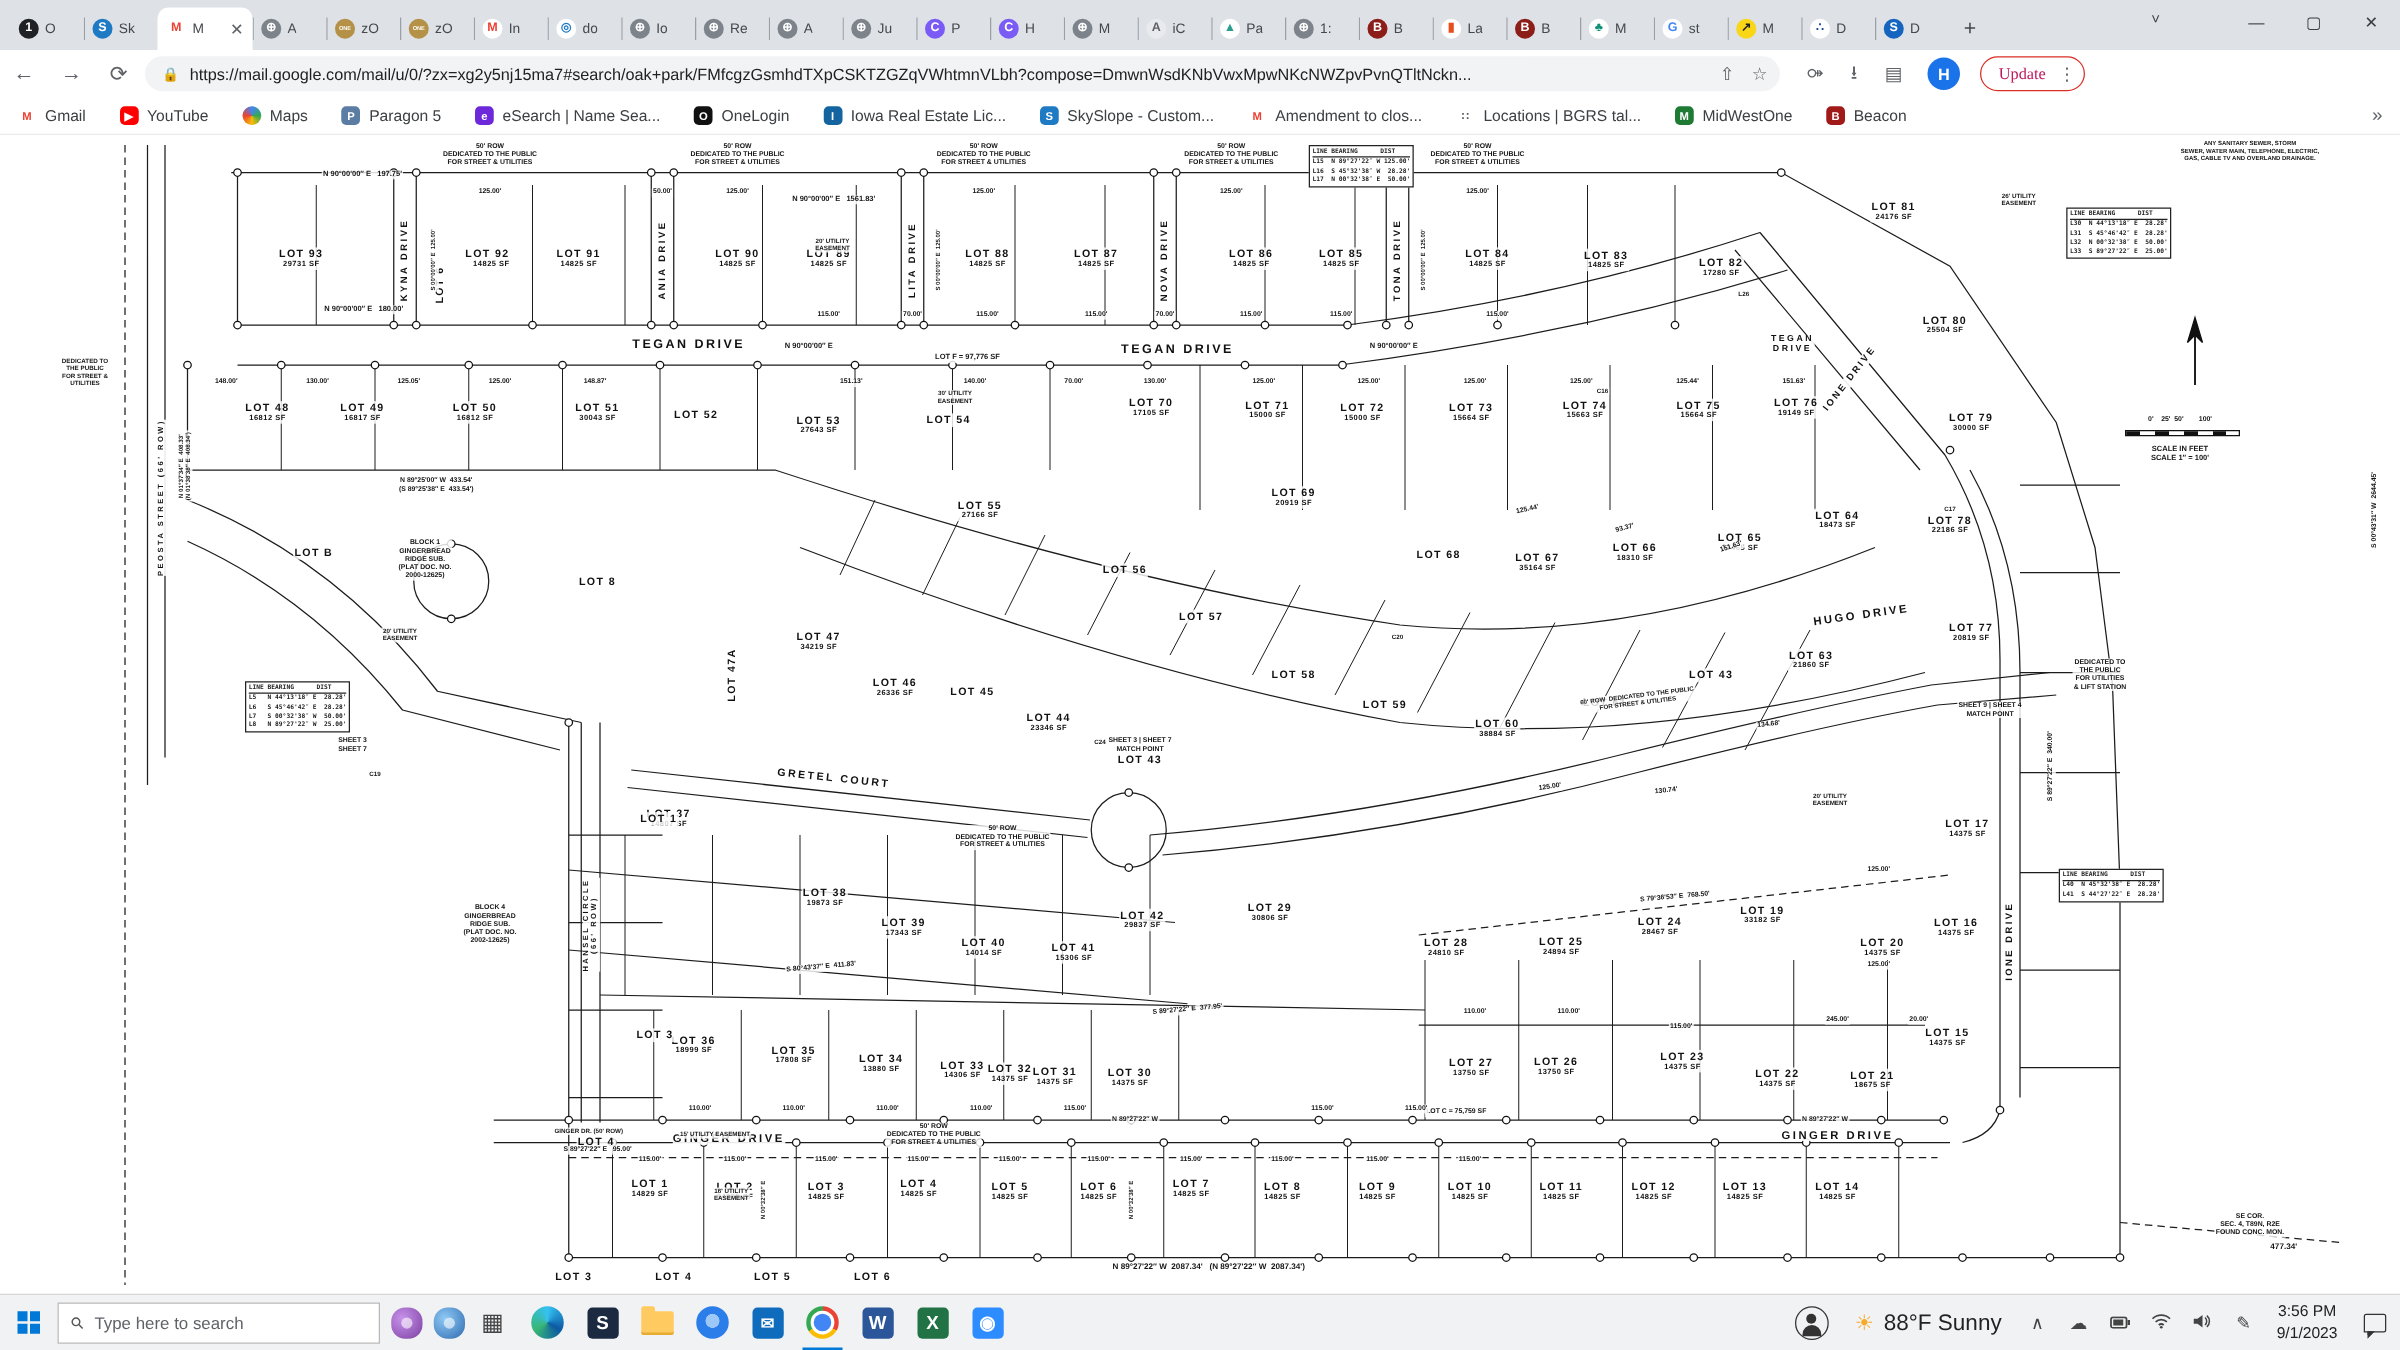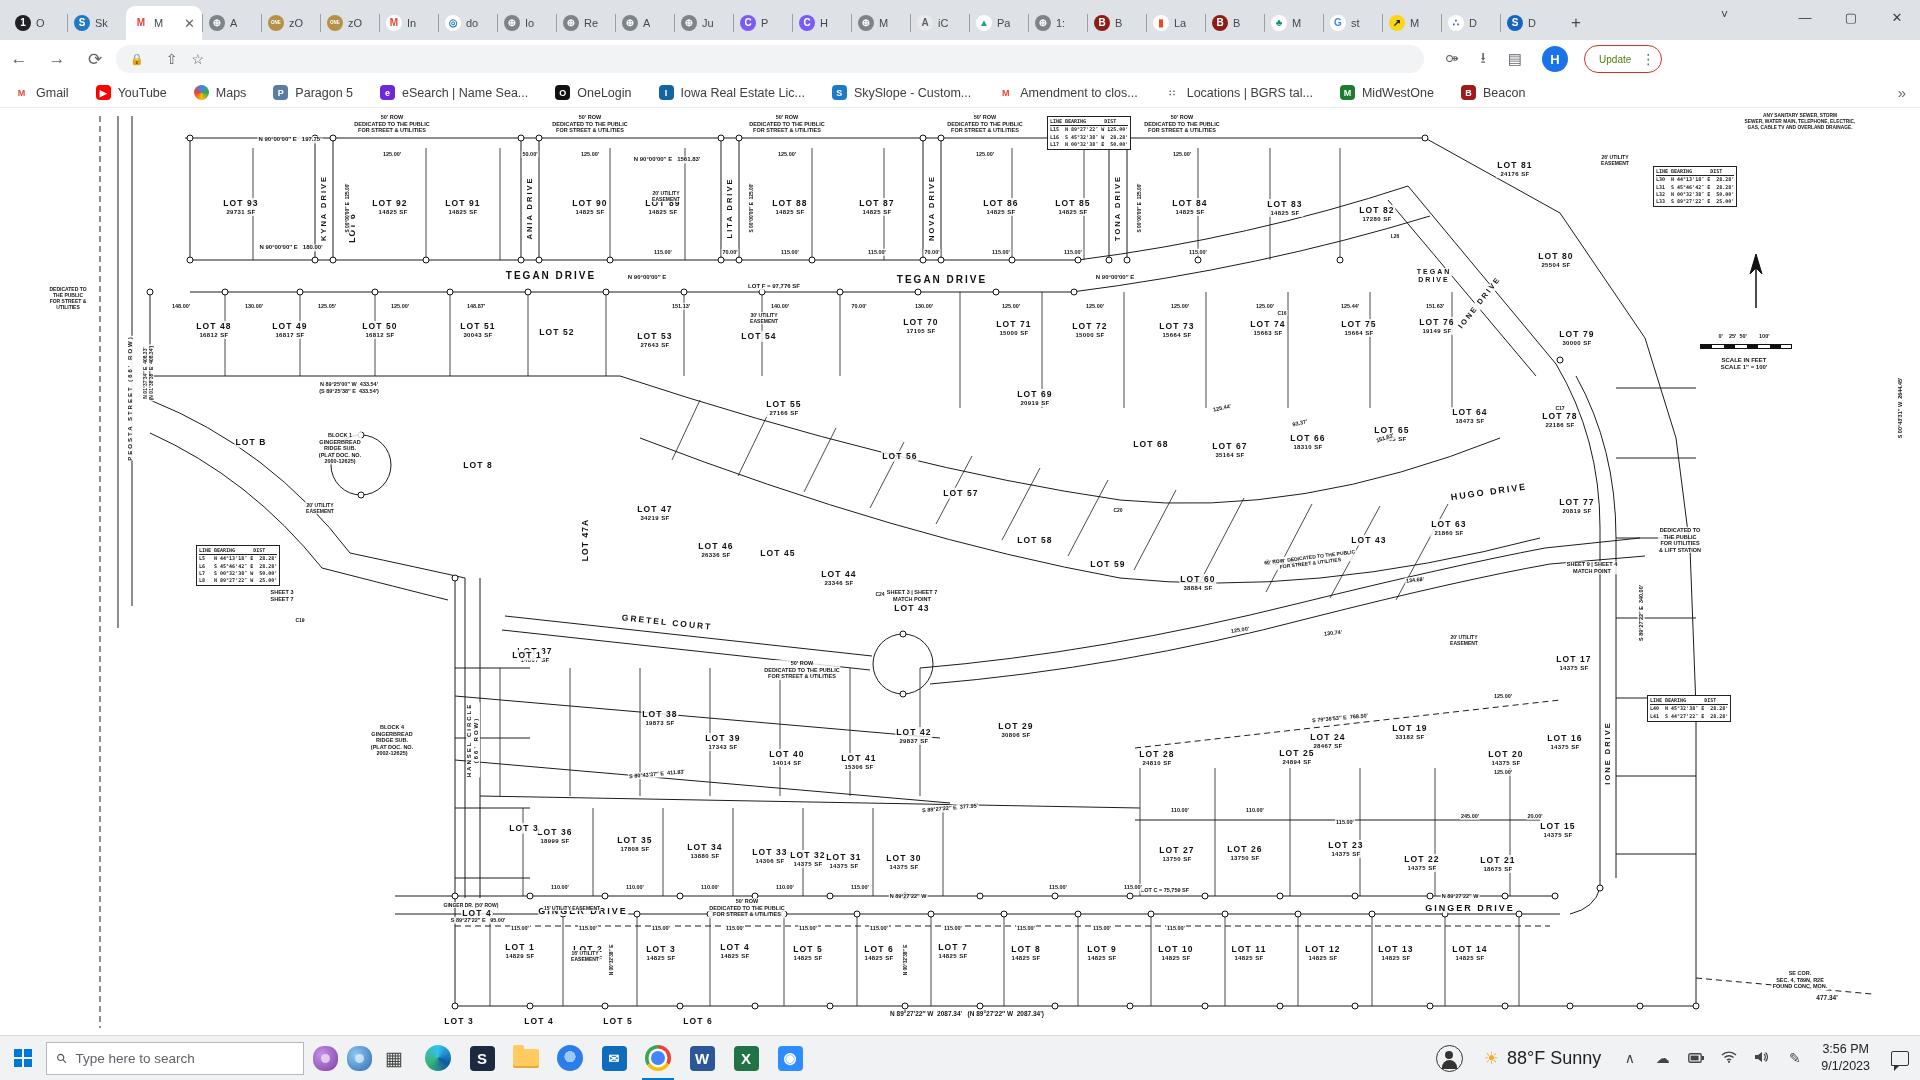--- a/index.html
+++ b/index.html
@@ -31,21 +31,21 @@
   .omni{position:relative;height:28px;flex:none;width:1308px;background:#f1f3f4;border-radius:14px;
         display:flex;align-items:center;padding:0 10px;margin-left:2px;}
   .omni .lock{font-size:11px;color:#5f6368;margin:0 8px 0 4px;}
   .omni .url{font-size:13px;color:#202124;white-space:nowrap;overflow:hidden;flex:1;}
   .omni .oic{color:#5f6368;font-size:14px;margin-left:14px;flex:none;}
   .tbic{color:#5f6368;font-size:15px;margin-left:22px;flex:none;}
   .avatar{width:26px;height:26px;border-radius:50%;background:#1a73e8;color:#fff;font-size:13px;
           font-weight:bold;display:flex;align-items:center;justify-content:center;margin-left:20px;flex:none;}
   .updatepill{height:28px;border:1.5px solid #d93025;border-radius:15px;display:flex;align-items:center;
               padding:0 6px 0 14px;margin-left:16px;flex:none;}
-  .updatepill .utxt{color:#4d7c0f;font-size:10px;}
+  .updatepill .utxt{color:#be185d;font-size:13px;font-family:Liberation Serif, serif;}
   .updatepill .kebab{color:#5f6368;font-size:14px;margin-left:10px;letter-spacing:0;}
   
   .bookbar{position:absolute;left:0;top:78px;width:1920px;height:30px;background:#fff;
            border-bottom:1px solid #ececec;display:flex;align-items:center;padding-left:14px;}
   .bm{display:flex;align-items:center;gap:7px;margin-right:27px;flex:none;}
   .bm .bfav{width:15px;height:15px;border-radius:4px;display:flex;align-items:center;justify-content:center;
             font-size:9px;font-weight:bold;}
   .bm .btxt{font-size:12.5px;color:#3c4043;white-space:nowrap;}
   .bmore{margin-left:auto;margin-right:14px;color:#5f6368;font-size:15px;}
   
@@ -222,20 +222,21 @@
       <span>✕</span>
     </div>
   </div>
 
   <div class="toolbar">
     <div class="navic">←</div>
     <div class="navic">→</div>
     <div class="navic">⟳</div>
     <div class="omni">
       <span class="lock">🔒</span>
+      <span class="url">https://mail.google.com/mail/u/0/?zx=xg2y5nj15ma7#search/oak+park/FMfcgzGsmhdTXpCSKTZGZqVWhtmnVLbh?compose=DmwnWsdKNbVwxMpwNKcNWZpvPvnQTltNckn...</span>
       <span class="oic">⇧</span>
       <span class="oic">☆</span>
     </div>
     <div class="tbic">⚩</div>
     <div class="tbic">⭳</div>
     <div class="tbic">▤</div>
     <div class="avatar">H</div>
     <div class="updatepill">
       <span class="utxt">Update</span>
       <span class="kebab">⋮</span>
@@ -586,21 +587,21 @@
       <div class="lot" style="font-size: 8.5px; left: 914px; top: 628px; transform: translate(-50%, -50%);">LOT 42<div class="sf">29837 SF</div></div>
       <div class="lot" style="font-size: 8.5px; left: 555px; top: 728px; transform: translate(-50%, -50%);">LOT 36<div class="sf">18999 SF</div></div>
       <div class="lot" style="font-size: 8.5px; left: 635px; top: 736px; transform: translate(-50%, -50%);">LOT 35<div class="sf">17808 SF</div></div>
       <div class="lot" style="font-size: 8.5px; left: 705px; top: 743px; transform: translate(-50%, -50%);">LOT 34<div class="sf">13880 SF</div></div>
       <div class="lot" style="font-size: 8.5px; left: 770px; top: 748px; transform: translate(-50%, -50%);">LOT 33<div class="sf">14306 SF</div></div>
       <div class="lot" style="font-size: 8.5px; left: 808px; top: 751px; transform: translate(-50%, -50%);">LOT 32<div class="sf">14375 SF</div></div>
       <div class="lot" style="font-size: 8.5px; left: 844px; top: 753px; transform: translate(-50%, -50%);">LOT 31<div class="sf">14375 SF</div></div>
       <div class="lot" style="font-size: 8.5px; left: 904px; top: 754px; transform: translate(-50%, -50%);">LOT 30<div class="sf">14375 SF</div></div>
       <div class="lot" style="font-size: 8.5px; left: 1016px; top: 622px; transform: translate(-50%, -50%);">LOT 29<div class="sf">30806 SF</div></div>
       <div class="lot" style="font-size: 8.5px; left: 1157px; top: 650px; transform: translate(-50%, -50%);">LOT 28<div class="sf">24810 SF</div></div>
-      <div class="lot" style="font-size: 8.5px; left: 1249px; top: 649px; transform: translate(-50%, -50%); margin-left: 48px;">LOT 25<div class="sf">24894 SF</div></div>
+      <div class="lot" style="font-size: 8.5px; left: 1249px; top: 649px; transform: translate(-50%, -50%);">LOT 25<div class="sf">24894 SF</div></div>
       <div class="lot" style="font-size: 8.5px; left: 1328px; top: 633px; transform: translate(-50%, -50%);">LOT 24<div class="sf">28467 SF</div></div>
       <div class="lot" style="font-size: 8.5px; left: 1410px; top: 624px; transform: translate(-50%, -50%);">LOT 19<div class="sf">33182 SF</div></div>
       <div class="lot" style="font-size: 8.5px; left: 1506px; top: 650px; transform: translate(-50%, -50%);">LOT 20<div class="sf">14375 SF</div></div>
       <div class="lot" style="font-size: 8.5px; left: 1177px; top: 746px; transform: translate(-50%, -50%);">LOT 27<div class="sf">13750 SF</div></div>
       <div class="lot" style="font-size: 8.5px; left: 1245px; top: 745px; transform: translate(-50%, -50%);">LOT 26<div class="sf">13750 SF</div></div>
       <div class="lot" style="font-size: 8.5px; left: 1346px; top: 741px; transform: translate(-50%, -50%);">LOT 23<div class="sf">14375 SF</div></div>
       <div class="lot" style="font-size: 8.5px; left: 1422px; top: 755px; transform: translate(-50%, -50%);">LOT 22<div class="sf">14375 SF</div></div>
       <div class="lot" style="font-size: 8.5px; left: 1498px; top: 756px; transform: translate(-50%, -50%);">LOT 21<div class="sf">18675 SF</div></div>
       <div class="lot" style="font-size: 8.5px; left: 1574px; top: 555px; transform: translate(-50%, -50%);">LOT 17<div class="sf">14375 SF</div></div>
       <div class="lot" style="font-size: 8.5px; left: 1565px; top: 634px; transform: translate(-50%, -50%);">LOT 16<div class="sf">14375 SF</div></div>

